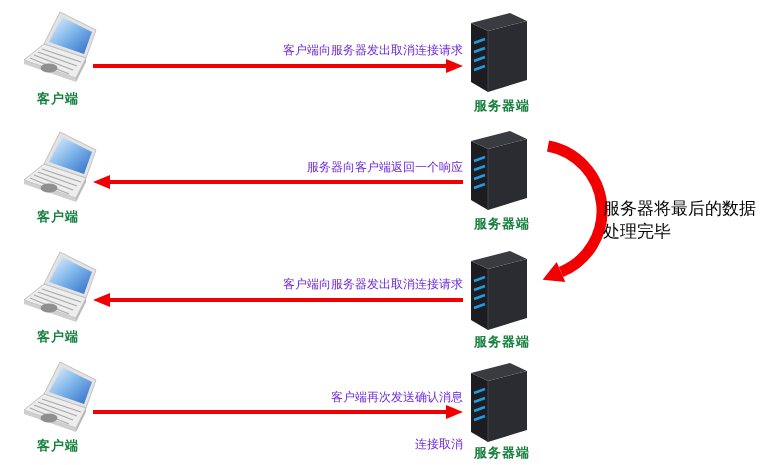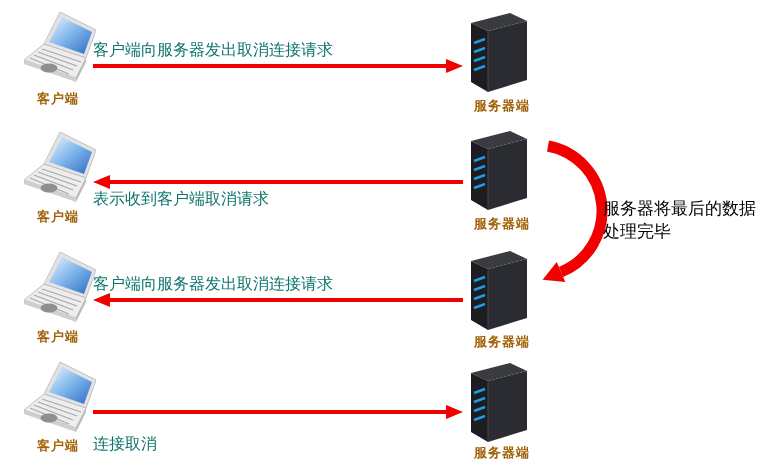--- a/index.html
+++ b/index.html
@@ -3,26 +3,26 @@
 <meta charset="utf-8">
 <style>
   html,body{margin:0;padding:0;background:#ffffff;}
   #canvas{
     position:relative;width:771px;height:465px;background:#ffffff;overflow:hidden;
     font-family:"Liberation Sans",sans-serif;
   }
   .abs{position:absolute;}
   .host-label{
     position:absolute;width:84px;text-align:center;
-    color:#a16207;font-size:13px;font-weight:bold;letter-spacing:1px;
+    color:#15803d;font-size:13px;font-weight:bold;letter-spacing:1px;
   }
   .srv-label{width:88px;font-family:Liberation Serif, serif;}
   .arrow-text{
-    position:absolute;left:93px;width:370px;text-align:left;
-    color:#0f766e;font-size:16px;line-height:24px;white-space:nowrap;
+    position:absolute;left:93px;width:370px;text-align:right;
+    color:#6d28d9;font-size:12px;line-height:24px;white-space:nowrap;
   }
   .arrow-svg{position:absolute;left:93px;width:370px;height:14px;}
   .note{
     position:absolute;left:603px;top:197px;width:170px;
     color:#000000;font-size:17px;line-height:23px;
   }
 </style>
 </head>
 <body>
 
@@ -78,24 +78,24 @@
     </svg>
   <svg class="abs" style="left:468px;top:6px" width="64" height="88">
       <use href="#server"></use>
     </svg>
   <div class="host-label srv-label" style="left:458px;top:97px">服务器端</div>
 
   <svg class="abs" style="left:16px;top:128px" width="84" height="84">
       <use href="#laptop"></use>
     </svg>
   <div class="host-label" style="left:16px;top:208px">客户端</div>
+  <div class="arrow-text" style="top:155px">服务器向客户端返回一个响应</div>
   <svg class="arrow-svg" style="top:175px" viewBox="0 0 370 14">
       <use href="#arrow-left"></use>
     </svg>
-  <div class="arrow-text" style="top:187px">表示收到客户端取消请求</div>
   <svg class="abs" style="left:468px;top:124px" width="64" height="88">
       <use href="#server"></use>
     </svg>
   <div class="host-label srv-label" style="left:458px;top:215px">服务器端</div>
 
   <svg class="abs" style="left:16px;top:248px" width="84" height="84">
       <use href="#laptop"></use>
     </svg>
   <div class="host-label" style="left:16px;top:328px">客户端</div>
   <div class="arrow-text" style="top:272px">客户端向服务器发出取消连接请求</div>
@@ -104,20 +104,21 @@
     </svg>
   <svg class="abs" style="left:468px;top:244px" width="64" height="88">
       <use href="#server"></use>
     </svg>
   <div class="host-label srv-label" style="left:458px;top:333px">服务器端</div>
 
   <svg class="abs" style="left:16px;top:358px" width="84" height="84">
       <use href="#laptop"></use>
     </svg>
   <div class="host-label" style="left:16px;top:437px">客户端</div>
+  <div class="arrow-text" style="top:385px">客户端再次发送确认消息</div>
   <svg class="arrow-svg" style="top:405px" viewBox="0 0 370 14">
       <use href="#arrow-right"></use>
     </svg>
   <div class="arrow-text" style="top:432px">连接取消</div>
   <svg class="abs" style="left:468px;top:356px" width="64" height="88">
       <use href="#server"></use>
     </svg>
   <div class="host-label srv-label" style="left:458px;top:444px">服务器端</div>
 
   <svg class="abs" style="left:535px;top:140px" width="90" height="160" viewBox="0 0 90 160">

